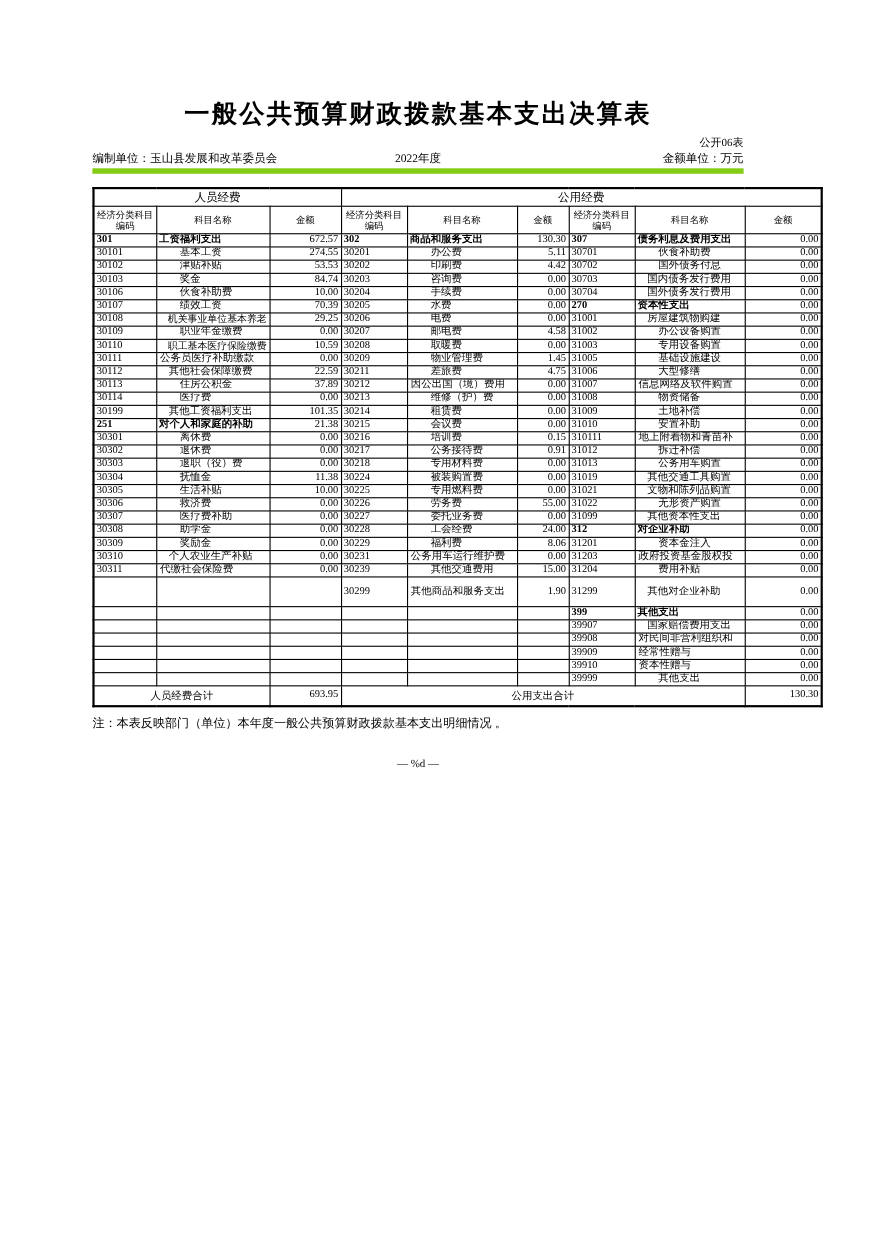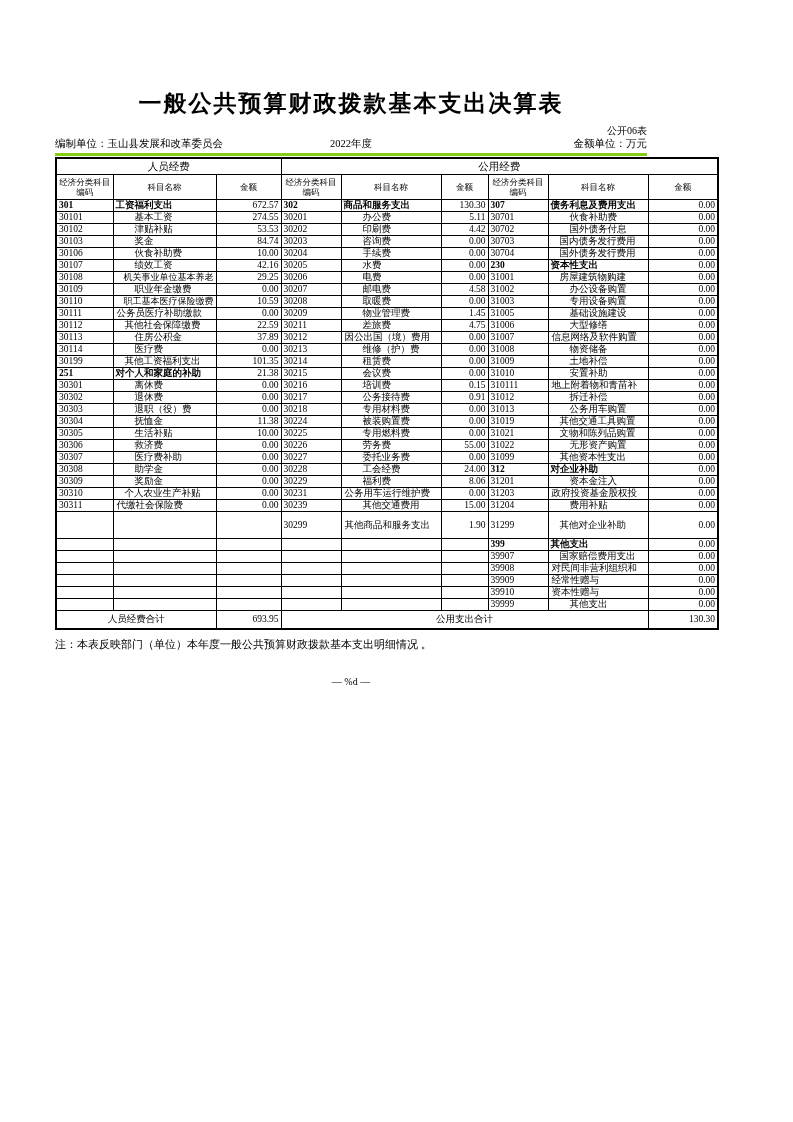--- a/index.html
+++ b/index.html
@@ -1,35 +1,35 @@
 <!DOCTYPE html>
 <html><head>
 <meta charset="utf-8">
 <style>
   html,body{margin:0;padding:0;}
   body{
     width:793px;height:1122px;background:#ffffff;color:#000;
     font-family:"Liberation Serif","DejaVu Serif",serif;
     position:relative;overflow:hidden;
   }
-  .sheet{position:absolute;left:55px;top:88px;width:592px;}
+  .sheet{position:absolute;left:84px;top:88px;width:592px;}
   .title{
     text-align:center;font-size:23px;font-weight:bold;letter-spacing:2px;
     margin:0;white-space:nowrap;
   }
   .form-no{text-align:right;font-size:10px;margin-top:6px;line-height:11px;}
   .meta-line{
     display:grid;grid-template-columns:1fr auto 1fr;align-items:end;
-    font-size:10.5px;border-bottom:3px solid #84cc16;padding-bottom:2px;margin-top:1px;
+    font-size:10.5px;border-bottom:5px solid #84cc16;padding-bottom:2px;margin-top:1px;
   }
   .meta-line .m-left{text-align:left;}
   .meta-line .m-center{text-align:center;}
   .meta-line .m-right{text-align:right;}
   table{
-    border-collapse:collapse;table-layout:fixed;width:662px;margin-top:1px;
+    border-collapse:collapse;table-layout:fixed;width:662px;margin-top:12px;
     border:2px solid #000;
     padding-left:11px;
   }
   th,td{border:1px solid #000;padding:0 2px;overflow:hidden;}
   thead th{font-weight:normal;text-align:center;}
   tr.group-row th{height:15px;font-size:10.5px;}
   tr.colhdr-row th{height:22px;font-size:8.5px;line-height:10px;padding:1px 1px;}
   tbody tr.datarow{height:12px;}
   tbody tr.tall{height:27px;}
   tbody td{font-size:9.5px;line-height:11px;white-space:nowrap;}
@@ -173,27 +173,27 @@
           <td class="name ind1">
             <div class="nm">国外债务发行费用</div>
           </td>
           <td class="amt">0.00</td>
         </tr>
         <tr class="datarow">
           <td class="code">30107</td>
           <td class="name ind2">
             <div class="nm">绩效工资</div>
           </td>
-          <td class="amt">42.16</td>
+          <td class="amt">70.39</td>
           <td class="code">30205</td>
           <td class="name ind2">
             <div class="nm">水费</div>
           </td>
           <td class="amt">0.00</td>
-          <td class="code sec">230</td>
+          <td class="code sec">270</td>
           <td class="name sec">
             <div class="nm">资本性支出</div>
           </td>
           <td class="amt">0.00</td>
         </tr>
         <tr class="datarow">
           <td class="code">30108</td>
           <td class="name shrink">
             <div class="nm">机关事业单位基本养老</div>
           </td>

